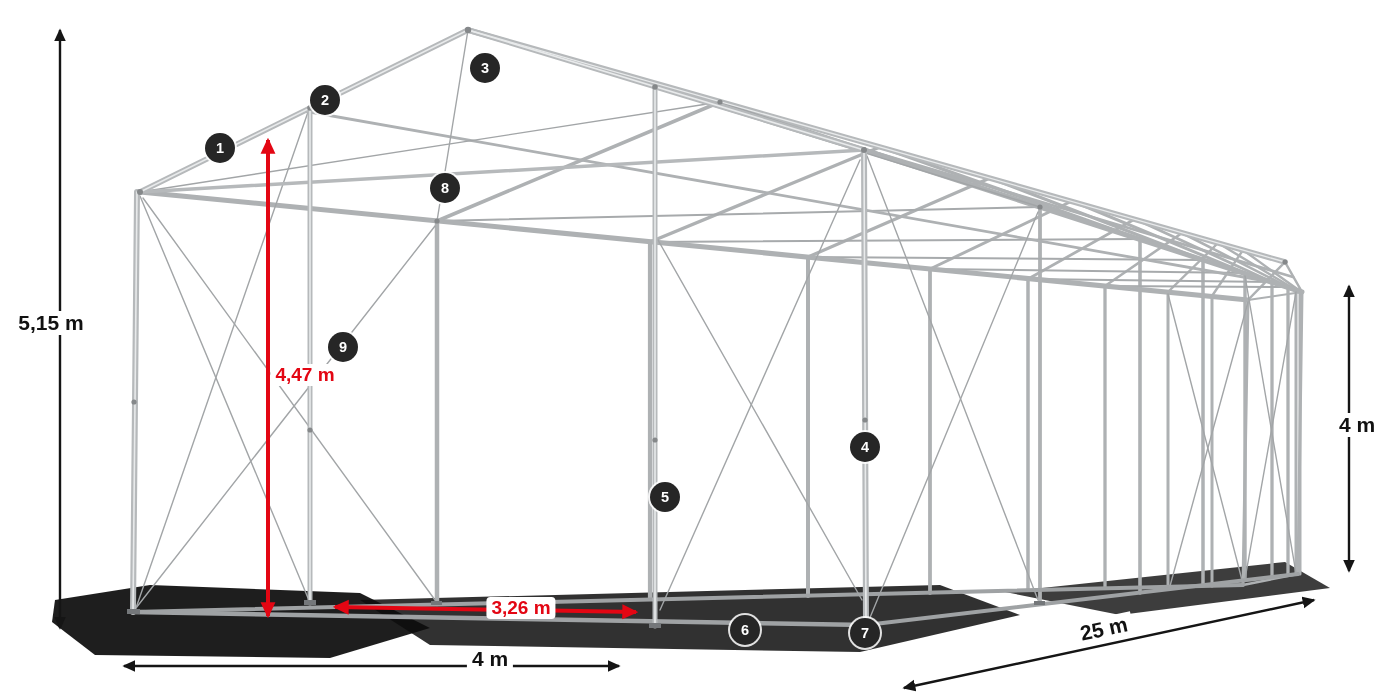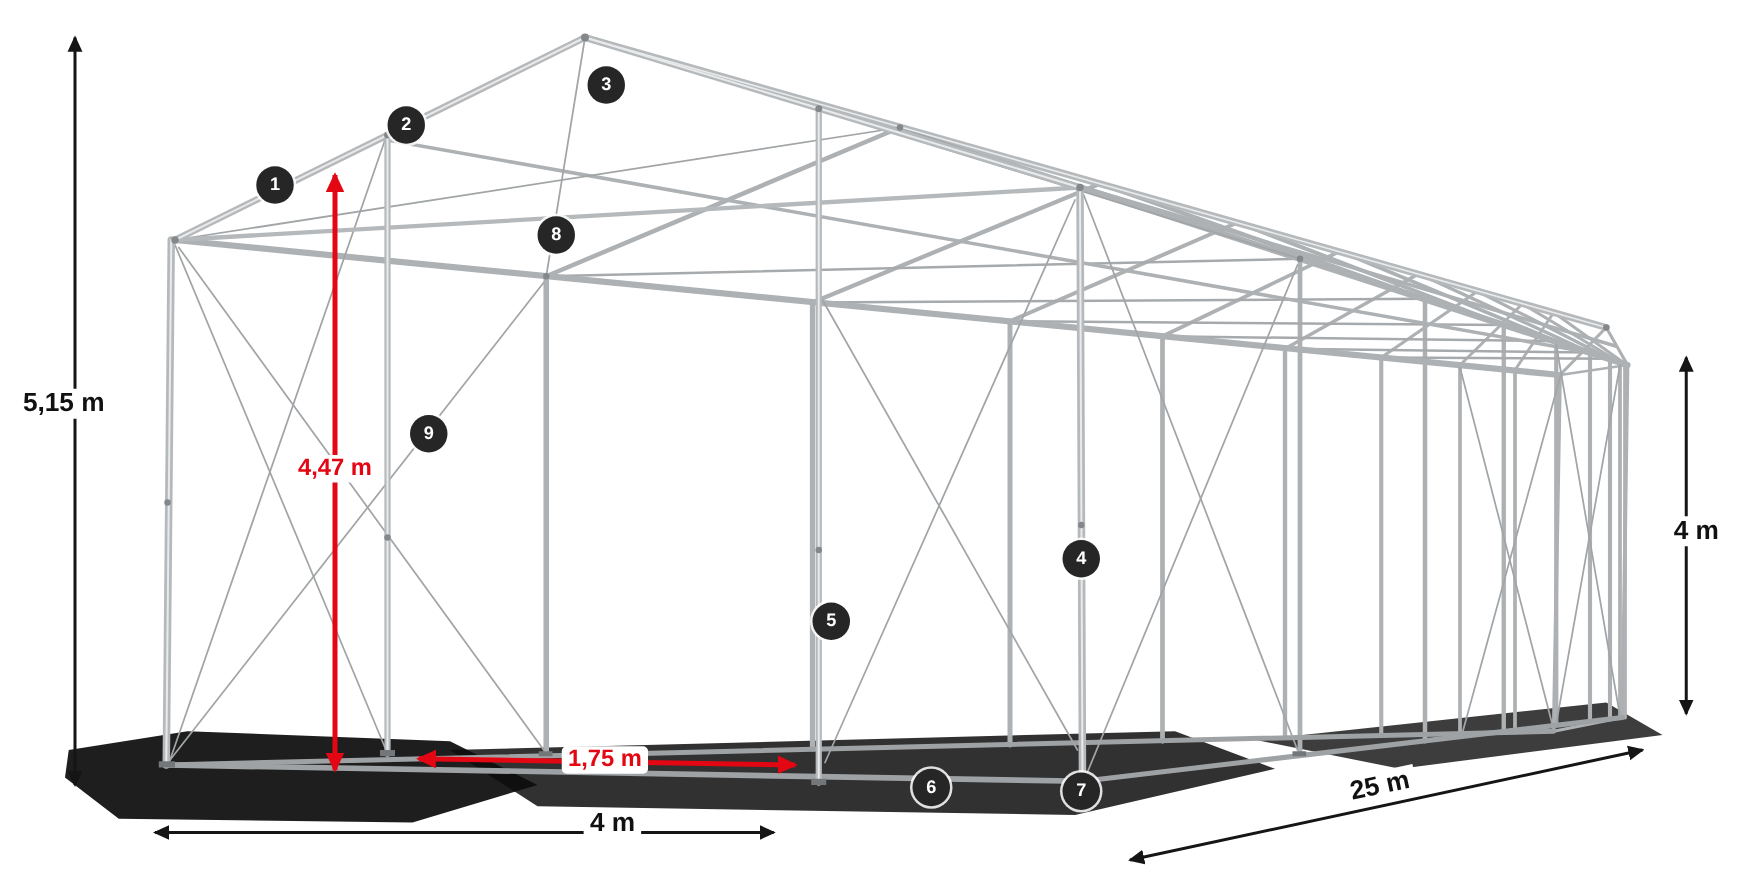--- a/index.html
+++ b/index.html
@@ -11,21 +11,21 @@
   .badge{
     position:absolute;width:30px;height:30px;border-radius:50%;
     background:#262626;color:#ffffff;display:flex;align-items:center;justify-content:center;
     font-size:14.5px;font-weight:bold;transform:translate(-50%,-50%);
     box-shadow:0 0 0 2px rgba(255,255,255,.85);z-index:5;letter-spacing:0;
   }
   .dim-label{
     position:absolute;transform:translate(-50%,-50%);font-weight:bold;color:#111;
     background:#ffffff;padding:0 5px;white-space:nowrap;z-index:4;font-size:21px;
   }
-  .dim-label.red{color:#e30613;font-size:19px;border-radius:4px;}
+  .dim-label.red{color:#e30613;font-size:19px;border-radius:4px;margin-left:37px;}
   .dim-label.rot{transform:translate(-50%,-50%) rotate(-12deg);}
 </style>
 </head>
 <body>
 
 <div id="stage">
 
   <svg width="1400" height="700" viewBox="0 0 1400 700">
     <defs>
       <marker id="arrB" viewBox="0 0 12 12" refX="10.5" refY="6" markerWidth="13" markerHeight="13" markerUnits="userSpaceOnUse" orient="auto-start-reverse">
@@ -183,18 +183,18 @@
   <div class="badge" style="left:485px;top:68px;">3</div>
   <div class="badge" style="left:865px;top:447px;">4</div>
   <div class="badge" style="left:665px;top:497px;">5</div>
   <div class="badge" style="left:745px;top:630px;">6</div>
   <div class="badge" style="left:865px;top:633px;">7</div>
   <div class="badge" style="left:445px;top:188px;">8</div>
   <div class="badge" style="left:343px;top:347px;">9</div>
 
   <div class="dim-label" style="left:51px;top:323px;">5,15 m</div>
   <div class="dim-label red" style="left:268px;top:375px;">4,47 m</div>
-  <div class="dim-label red" style="left:484px;top:608px;">1,75 m</div>
+  <div class="dim-label red" style="left:484px;top:608px;">3,26 m</div>
   <div class="dim-label" style="left:490px;top:659px;">4 m</div>
   <div class="dim-label rot" style="left:1104px;top:629px;">25 m</div>
   <div class="dim-label" style="left:1357px;top:425px;">4 m</div>
 
 </div>
 
 </body></html>

